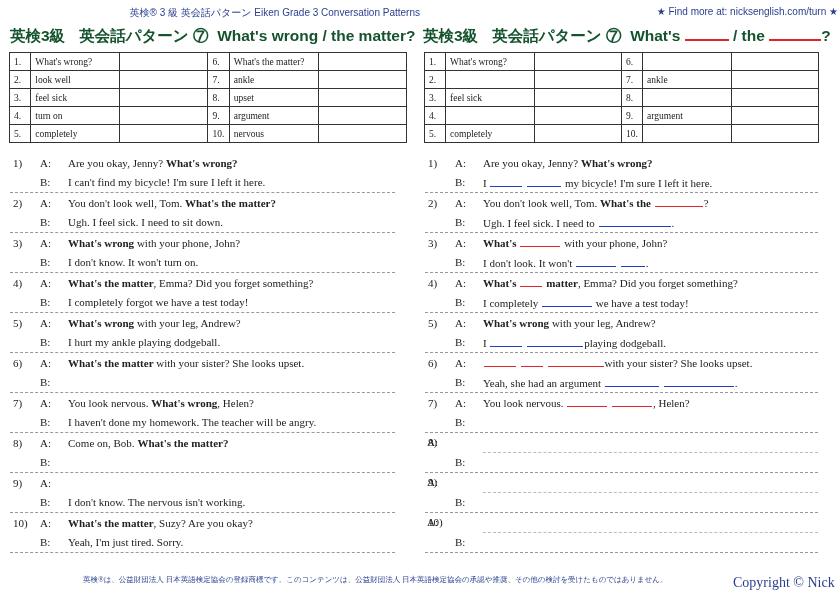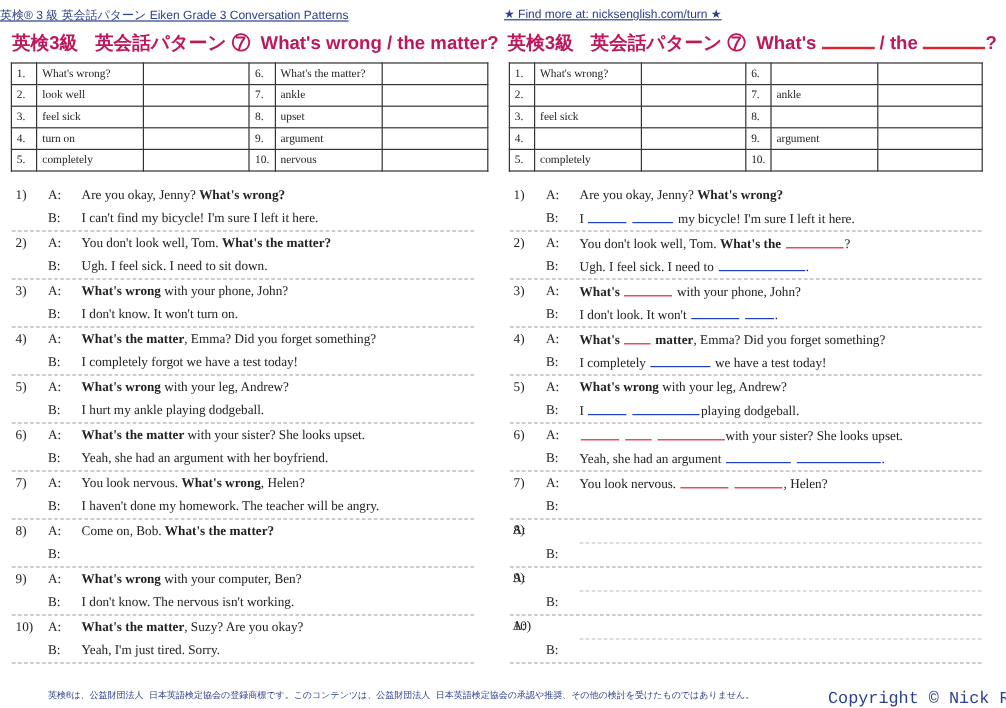--- a/index.html
+++ b/index.html
@@ -2,28 +2,28 @@
 <html><head>
 <meta charset="utf-8">
 <style>
   * { margin: 0; padding: 0; box-sizing: border-box; }
   html, body { width: 838px; height: 590px; background: #ffffff; overflow: hidden; }
   body { position: relative; font-family: "DejaVu Serif", serif; color: #222; }
 
   .top-note {
     position: absolute; top: 6px; height: 14px;
     font-family: "Liberation Sans", sans-serif; font-size: 10px; color: #2b3f8f;
-    text-align: left; white-space: nowrap; text-decoration: underline;
+    text-align: right; white-space: nowrap;
   }
   .top-note.left { left: 0; width: 420px; }
   .top-note.right { left: 420px; width: 418px; }
 
   .title {
     position: absolute; top: 26px; height: 22px;
-    font-family: "Liberation Sans", sans-serif; font-weight: bold; font-size: 15.5px; color: #be185d;
+    font-family: "Liberation Sans", sans-serif; font-weight: bold; font-size: 15.5px; color: #14532d;
     white-space: nowrap;
   }
   .title.left { left: 10px; }
   .title.right { left: 423px; }
   .title .gap { display: inline-block; width: 14px; }
   .title .blank-red {
     display: inline-block; border-bottom: 2px solid #e0242b; height: 14px; vertical-align: baseline;
   }
 
   table.vocab {
@@ -51,21 +51,21 @@
   .line .txt b { font-weight: bold; }
   .blank { display: inline-block; height: 11px; vertical-align: baseline; margin: 0 1px; }
   .blank.red { border-bottom: 1.5px solid #e0242b; }
   .blank.blue { border-bottom: 1.5px solid #1f3fbf; }
 
   .empty-item .line.a { border-bottom: 1px dashed #bbb; margin-left: 58px; }
   .empty-item .line.a .n { margin-left: -58px; }
 
   .footer {
     position: absolute; top: 575px; height: 12px;
-    font-family: Liberation Mono, monospace; font-size: 7.5px; color: #2b3f8f; white-space: nowrap;
+    font-family: Liberation Serif, serif; font-size: 7.5px; color: #2b3f8f; white-space: nowrap; margin-left: 43px;
   }
   .footer.left { left: 40px; }
   .footer.right { left: 690px; font-size: 14px; }
 </style>
 </head>
 <body>
 
 <div class="top-note left">英検® 3 級 英会話パターン Eiken Grade 3 Conversation Patterns</div>
 <div class="top-note right">★ Find more at: nicksenglish.com/turn ★</div>
 
@@ -232,21 +232,20 @@
   </div>
   <div class="item">
     <div class="line">
         <span class="n">6)</span>
         <span class="sp">A:</span>
         <span class="txt"><span></span><b>What's the matter</b><span> with your sister? She looks upset.</span></span>
       </div>
     <div class="line">
         <span class="n"></span>
         <span class="sp">B:</span>
-        <span class="txt">Yeah, she had an argument with her boyfriend.</span>
       </div>
   </div>
   <div class="item">
     <div class="line">
         <span class="n">7)</span>
         <span class="sp">A:</span>
         <span class="txt"><span>You look nervous. </span><b>What's wrong</b><span>, Helen?</span></span>
       </div>
     <div class="line">
         <span class="n"></span>
@@ -262,21 +261,20 @@
       </div>
     <div class="line">
         <span class="n"></span>
         <span class="sp">B:</span>
       </div>
   </div>
   <div class="item">
     <div class="line">
         <span class="n">9)</span>
         <span class="sp">A:</span>
-        <span class="txt"><span></span><b>What's wrong</b><span> with your computer, Ben?</span></span>
       </div>
     <div class="line">
         <span class="n"></span>
         <span class="sp">B:</span>
         <span class="txt">I don't know. The nervous isn't working.</span>
       </div>
   </div>
   <div class="item">
     <div class="line">
         <span class="n">10)</span>

